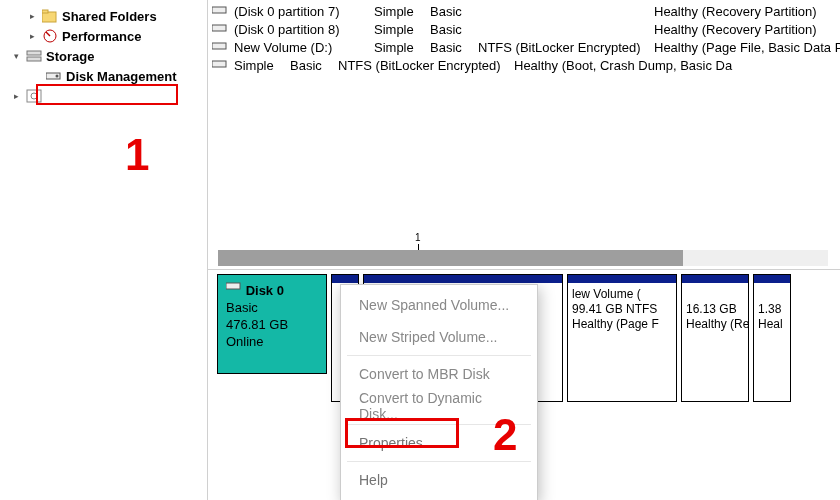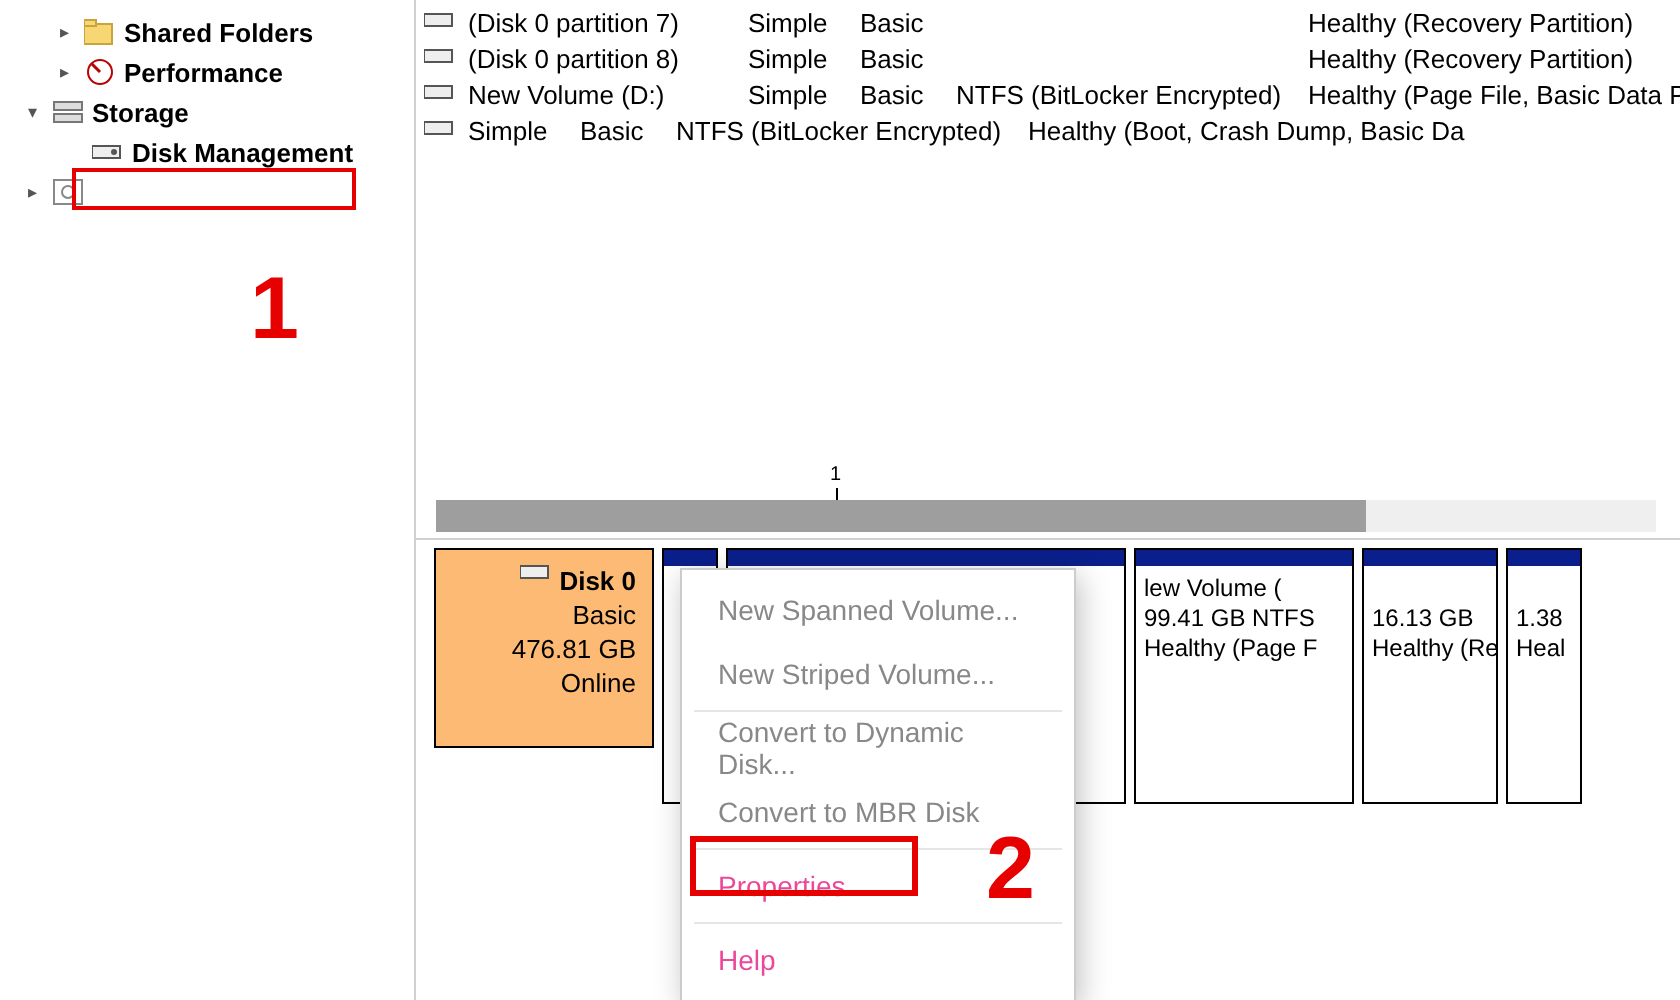--- a/index.html
+++ b/index.html
@@ -20,33 +20,33 @@
   .col-vol { width: 134px; overflow: hidden; }
   .col-lay { width: 50px; }
   .col-type { width: 42px; }
   .col-fs  { width: 170px; }
   .col-stat { flex: 1; overflow: hidden; }
   .scroll-track { position: absolute; left: 218px; top: 250px; width: 610px; height: 16px; background: #efefef; }
   .scroll-thumb { position: absolute; left: 218px; top: 250px; width: 465px; height: 16px; background: #9e9e9e; }
   .scroll-tick { position: absolute; left: 418px; top: 244px; width: 1px; height: 6px; background:#000; }
   .divider { position: absolute; left: 208px; top: 269px; width: 632px; height: 1px; background: #d0d0d0; }
   .disk-area { position: absolute; left: 217px; top: 274px; width: 618px; height: 100px; }
-  .disk-header { position: absolute; left: 0; top: 0; width: 110px; height: 100px; border: 1px solid #000; background: #fdba74; padding: 6px 8px; line-height: 17px; text-align: right; }
+  .disk-header { position: absolute; left: 0; top: 0; width: 110px; height: 100px; border: 1px solid #000; background: #14b8a6; padding: 6px 8px; line-height: 17px; }
   .disk-blocks { position: absolute; left: 114px; top: 0; height: 100px; display: flex; gap: 4px; }
   .blk { border: 1px solid #000; height: 128px; padding: 4px 2px 0 4px; line-height: 15px; font-size: 12px; overflow: hidden; white-space: nowrap; }
   .blk .blue { height: 8px; background: #0b1f8c; margin: -4px -2px 4px -4px; }
   .blk0 { width: 28px; }
   .blk1 { width: 200px; }
   .blk2 { width: 110px; }
   .blk3 { width: 60px; }
   .blk4 { width: 68px; }
   .blk5 { width: 38px; }
   .context-menu { position: absolute; left: 340px; top: 284px; width: 198px; background: #fff; border: 1px solid #ccc; box-shadow: 2px 4px 14px rgba(0,0,0,0.25); padding: 4px 0; }
   .cm-item { height: 32px; display: flex; align-items: center; padding: 0 18px; font-size: 14px; color: #888; cursor: default; }
-  .cm-item.enabled { color: #ec4899; }
+  .cm-item.enabled { color: #737373; }
   .cm-sep { height: 1px; background: #e6e6e6; margin: 2px 6px; }
   .prop-box { position: absolute; left: 345px; top: 418px; width: 114px; height: 30px; border: 3px solid #e70000; pointer-events: none; }
   .anno1 { position: absolute; left: 125px; top: 130px; font-size: 44px; font-weight: 700; color: #e70000; }
   .anno2 { position: absolute; left: 493px; top: 410px; font-size: 44px; font-weight: 700; color: #e70000; }
   svg { display: block; }
 </style>
 </head>
 <body>
 
 <div class="left-pane">
@@ -198,22 +198,22 @@
       <span>1.38</span><br>
       <span>Heal</span>
     </div>
   </div>
 </div>
 
 <div class="context-menu">
   <div class="cm-item">New Spanned Volume...</div>
   <div class="cm-item">New Striped Volume...</div>
   <div class="cm-sep"></div>
+  <div class="cm-item">Convert to MBR Disk</div>
   <div class="cm-item">Convert to Dynamic Disk...</div>
-  <div class="cm-item">Convert to MBR Disk</div>
   <div class="cm-sep"></div>
   <div class="cm-item enabled">Properties</div>
   <div class="cm-sep"></div>
   <div class="cm-item enabled">Help</div>
 </div>
 <div class="prop-box"></div>
 
 <div class="anno1">1</div>
 <div class="anno2">2</div>
 

